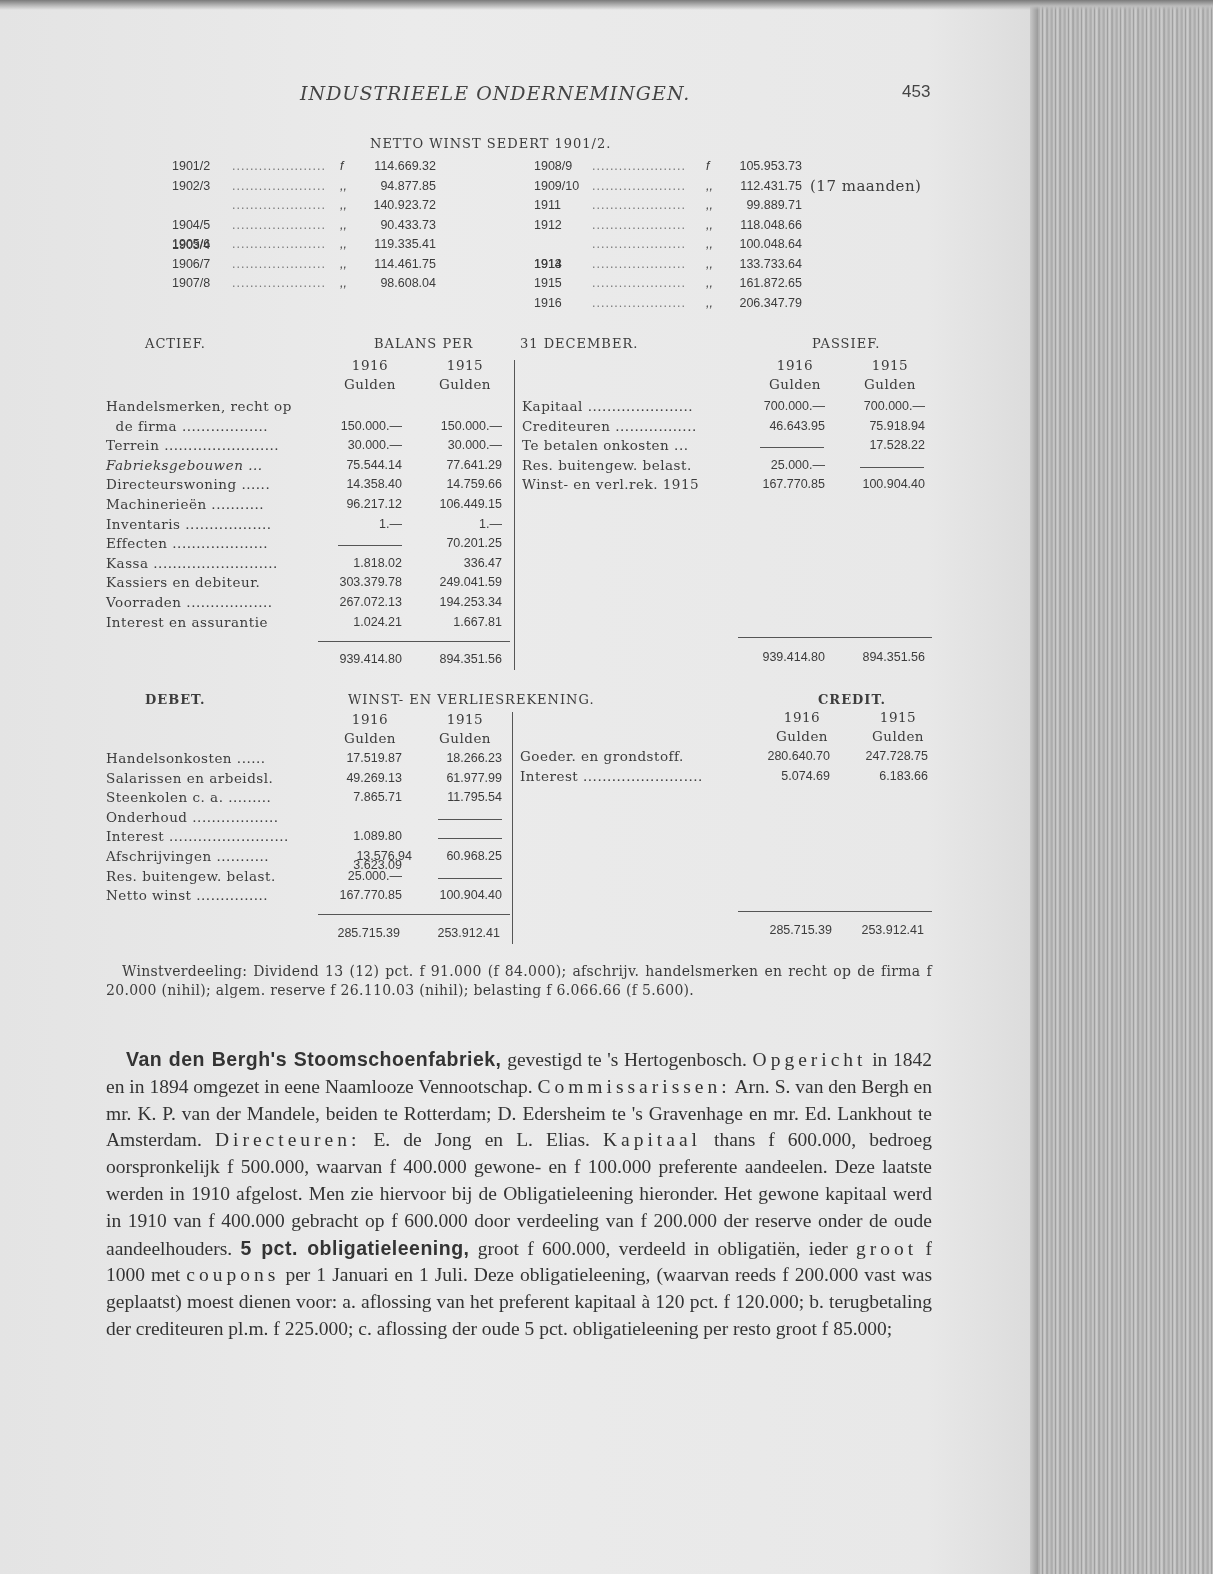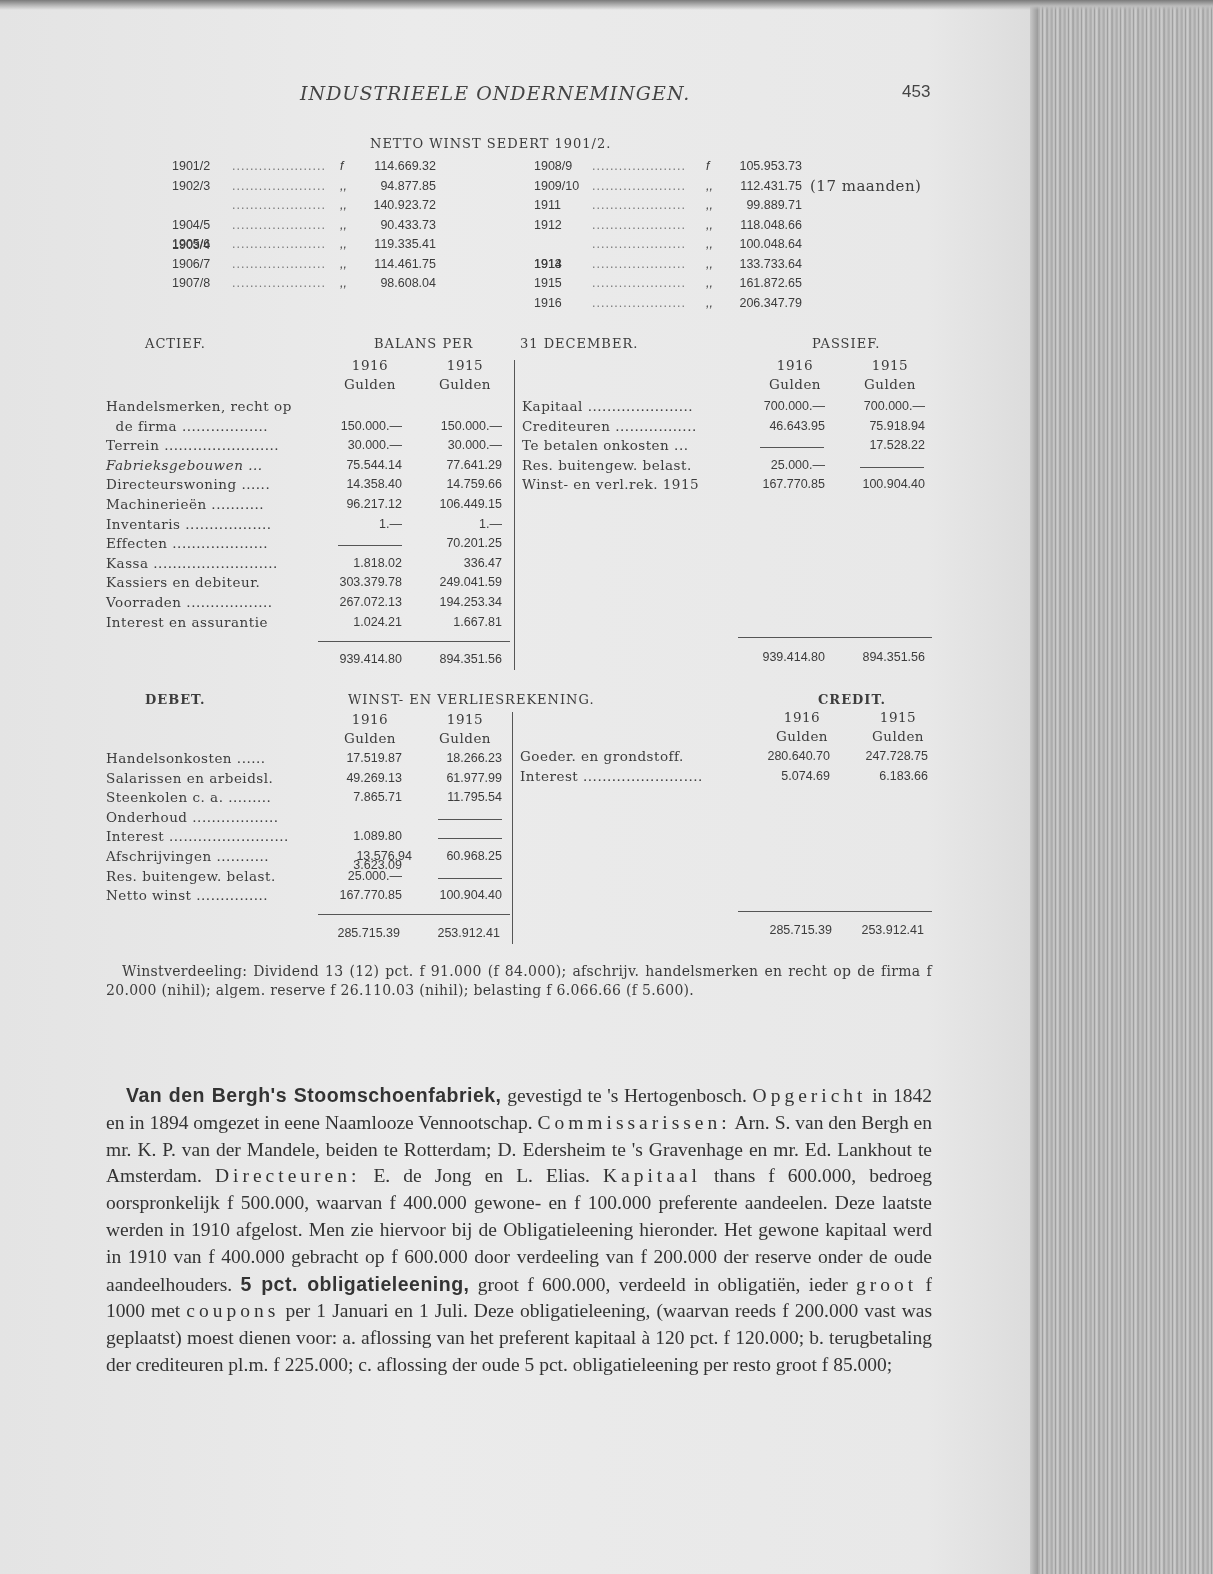--- a/index.html
+++ b/index.html
@@ -26,21 +26,21 @@
   .pagenum { font-size:17px; color:#444; font-family:"Liberation Sans", sans-serif; }
   .sec-title { font-size:13px; letter-spacing:1px; color:#3c3c3c; }
   .t { font-size:13.5px; letter-spacing:0.5px; color:#3c3c3c; }
   .num { font-family:"Liberation Sans Narrow","Liberation Sans", sans-serif; font-size:12.5px; color:#3c3c3c; }
   .r { text-align:right; }
   .c { text-align:center; }
   .vline { position:absolute; width:1px; background:#555; }
   .hline { position:absolute; height:1px; background:#555; }
   .dash { position:absolute; height:1px; background:#555; }
   .notes { font-size:14px; line-height:19px; color:#3c3c3c; text-align:justify; letter-spacing:0.3px; }
-  .body-text { font-family:"Liberation Serif", serif; font-size:19.5px; line-height:26.8px; color:#333; text-align:justify;margin-top:36px; }
+  .body-text { font-family:"Liberation Serif", serif; font-size:19.5px; line-height:26.8px; color:#333; text-align:justify; }
   .bold-head { font-family:"Liberation Sans", sans-serif; font-weight:bold; letter-spacing:0.5px; }
   .spaced { letter-spacing:4px; }
 </style>
 </head>
 <body>
 
 <div class="page"></div>
 <div class="edges"></div>
 <div class="top-shadow"></div>
 

